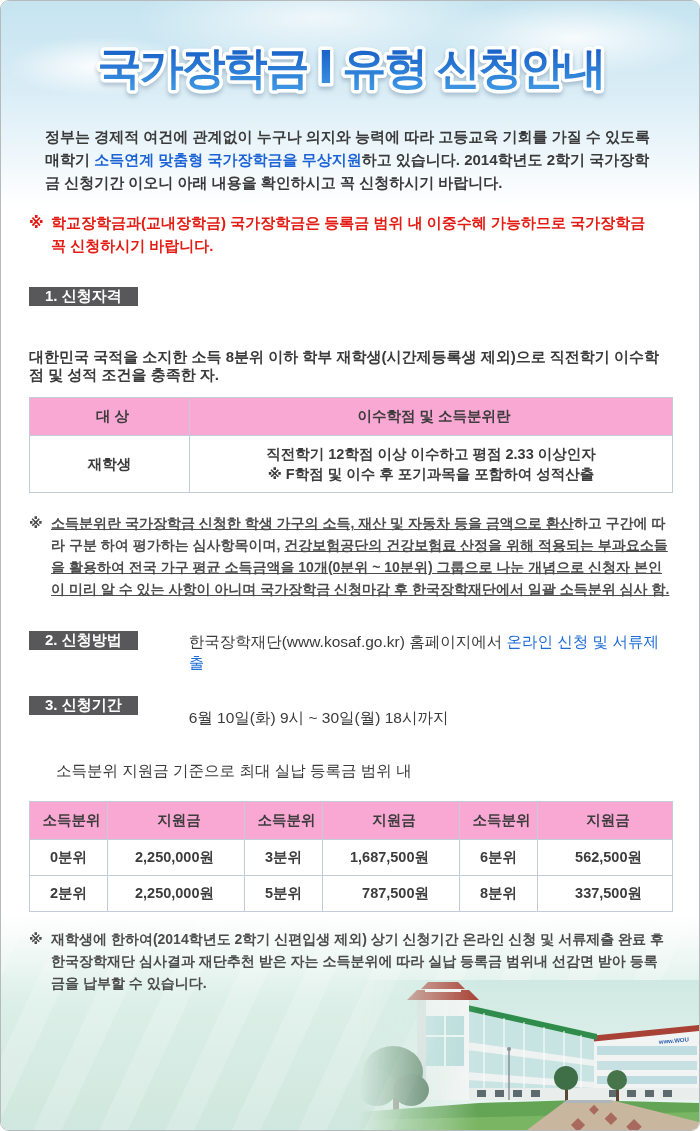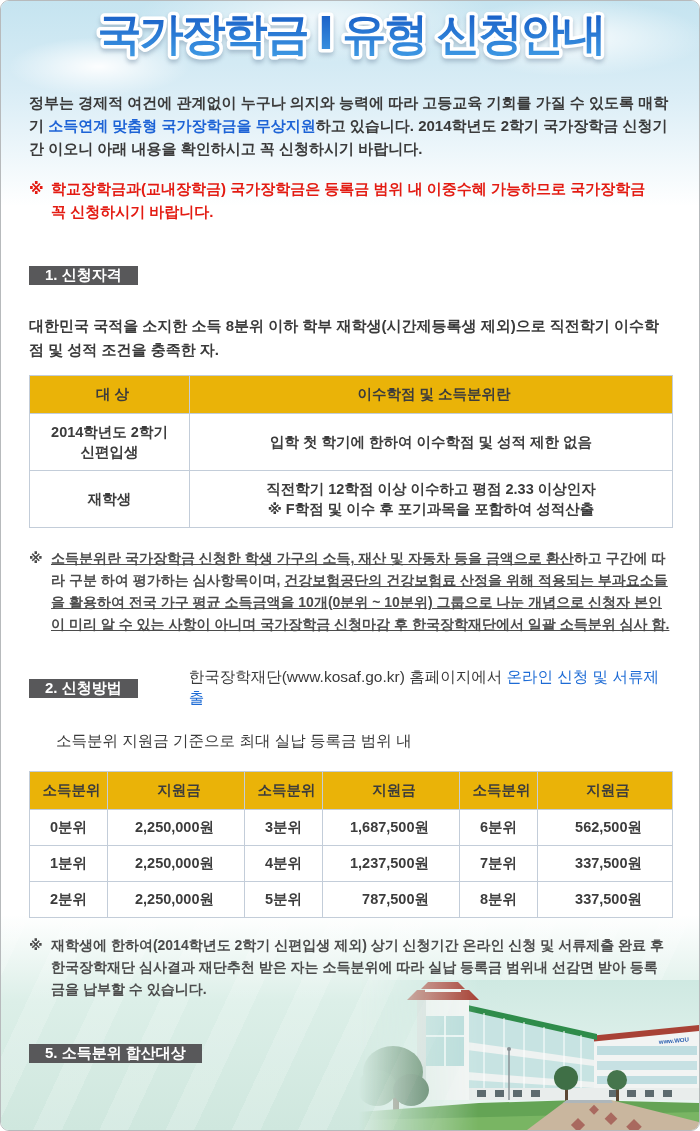--- a/index.html
+++ b/index.html
@@ -14,40 +14,40 @@
       radial-gradient(240px 60px at 45% 8%, rgba(255,255,255,.7), rgba(255,255,255,0) 75%),
       linear-gradient(180deg,#c5e4f0 0%,#daedf6 45%,#ffffff 100%);}
   
   .mint{position:absolute;left:0;right:0;bottom:0;height:215px;
     background:
       repeating-linear-gradient(115deg, rgba(255,255,255,.18) 0 26px, rgba(255,255,255,0) 26px 60px),
       linear-gradient(180deg, rgba(216,236,229,0) 0%, #dcefe8 40%, #cfe7de 100%);}
   .photo{position:absolute;right:0;bottom:0;display:block;}
   .content{position:relative;padding:0 28px;}
   
-  .title-wrap{text-align:center;}
+  .title-wrap{text-align:center;margin-top:34px;}
   .title-svg{filter:drop-shadow(0 3px 2px rgba(110,135,160,.45));}
   
-  .intro{margin:20px 0 0;font-size:15px;font-weight:bold;line-height:23px;color:#3a3a3a;}
+  .intro{margin:20px 16px 0;font-size:15px;font-weight:bold;line-height:23px;color:#3a3a3a;}
   .hl-blue{color:#1d63d6;}
   .note-red{display:flex;margin-top:17px;color:#e31b12;font-size:15px;font-weight:bold;line-height:23px;}
   .note-red .marker{width:22px;flex:none;}
   
-  .banner{display:inline-flex;align-items:center;height:44px;vertical-align:middle;}
+  .banner{display:inline-flex;align-items:flex-start;height:44px;vertical-align:middle;}
   .banner-label{background:#58585a;color:#fff;font-size:15px;font-weight:bold;
     display:flex;align-items:center;padding:0 16px;white-space:nowrap;}
   .banner-tail{width:20px;background:#58585a;margin-left:4px;
     clip-path:polygon(100% 0,100% 100%,0 50%);}
   .sec1{margin-top:30px;}
-  .sec-body{margin:17px 0 0;font-size:15px;font-weight:bold;line-height:24px;color:#3a3a3a;}
+  .sec-body{margin:17px 0 0;font-size:15px;font-weight:bold;line-height:18px;color:#3a3a3a;}
   
   table{border-collapse:collapse;width:644px;table-layout:fixed;}
   .t1{margin-top:13px;}
   th,td{border:1px solid #c3cdd9;font-size:14.5px;color:#3c3c3c;font-weight:bold;text-align:center;}
-  th{background:#eab308;height:35px;padding-left:7px;}
+  th{background:#f9a8d4;height:35px;padding-left:7px;}
   .t1 td{height:54px;line-height:20px;}
   .note-gray{display:flex;margin-top:19px;color:#4b4b4b;font-size:14px;font-weight:bold;line-height:22px;}
   .note-gray .marker{width:22px;flex:none;}
   .u{text-decoration:underline;text-align:center;}
   
   .sec-row{display:flex;align-items:center;margin-top:21px;}
   .sec-row.first{margin-top:31px;}
   .sec-row .row-text{margin-left:27px;font-size:15.5px;font-weight:normal;color:#3a3a3a;}
   .link-blue{color:#1d6bd5;}
   .t2{margin-top:19px;}
@@ -186,30 +186,20 @@
           <col style="width:160px">
           <col>
         </colgroup>
       <tbody>
           <tr>
         <th>대 상</th>
         <th>이수학점 및 소득분위란</th>
       </tr>
       <tr>
         <td>
-          <div>2014학년도 2학기</div>
-          <div>신편입생</div>
-        </td>
-        <td>
-          <div>입학 첫 학기에 한하여 이수학점 및 성적 제한 없음</div>
-          <div></div>
-        </td>
-      </tr>
-      <tr>
-        <td>
           <div>재학생</div>
           <div></div>
         </td>
         <td>
           <div>직전학기 12학점 이상 이수하고 평점 2.33 이상인자</div>
           <div>※ F학점 및 이수 후 포기과목을 포함하여 성적산출</div>
         </td>
       </tr>
     </tbody>
       </table>
@@ -220,20 +210,27 @@
     </div>
 
     <div class="sec-row first">
       <div class="banner">
         <span class="banner-label">2. 신청방법</span>
         <span class="banner-tail"></span>
       </div>
       <span class="row-text"><span>한국장학재단(www.kosaf.go.kr) 홈페이지에서 </span><span class="link-blue">온라인 신청 및 서류제출</span></span>
     </div>
 
+    <div class="sec-row">
+      <div class="banner">
+        <span class="banner-label">3. 신청기간</span>
+        <span class="banner-tail"></span>
+      </div>
+      <span class="row-text">6월 10일(화) 9시 ~ 30일(월) 18시까지</span>
+    </div>
 
     <div class="sec-row">
       <span class="row-text">소득분위 지원금 기준으로 최대 실납 등록금 범위 내</span>
     </div>
 
     <table class="t2">
       <colgroup>
         <col style="width:78px">
           <col style="width:137px">
         <col style="width:78px">
@@ -252,44 +249,35 @@
       </tr>
       <tr>
         <td>0분위</td>
         <td class="money">2,250,000원</td>
         <td>3분위</td>
         <td class="money">1,687,500원</td>
         <td>6분위</td>
         <td class="money">562,500원</td>
       </tr>
       <tr>
-        <td>1분위</td>
-        <td class="money">2,250,000원</td>
-        <td>4분위</td>
-        <td class="money">1,237,500원</td>
-        <td>7분위</td>
-        <td class="money">337,500원</td>
-      </tr>
-      <tr>
         <td>2분위</td>
         <td class="money">2,250,000원</td>
         <td>5분위</td>
         <td class="money">787,500원</td>
         <td>8분위</td>
         <td class="money">337,500원</td>
       </tr>
     </tbody>
       </table>
 
     <div class="note-gray" style="margin-top:16px;">
       <span class="marker">※</span>
       <span class="body">재학생에 한하여(2014학년도 2학기 신편입생 제외) 상기 신청기간 온라인 신청 및 서류제출 완료 후 한국장학재단 심사결과 재단추천 받은 자는 소득분위에 따라 실납 등록금 범위내 선감면 받아 등록금을 납부할 수 있습니다.</span>
     </div>
 
     <div class="sec5">
       <div class="banner">
-        <span class="banner-label">5. 소득분위 합산대상</span>
         <span class="banner-tail"></span>
       </div>
     </div>
 
   </div>
 </div>
 
 </body></html>

